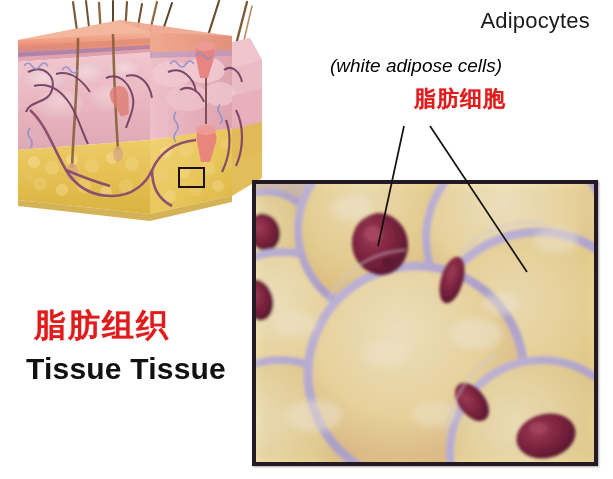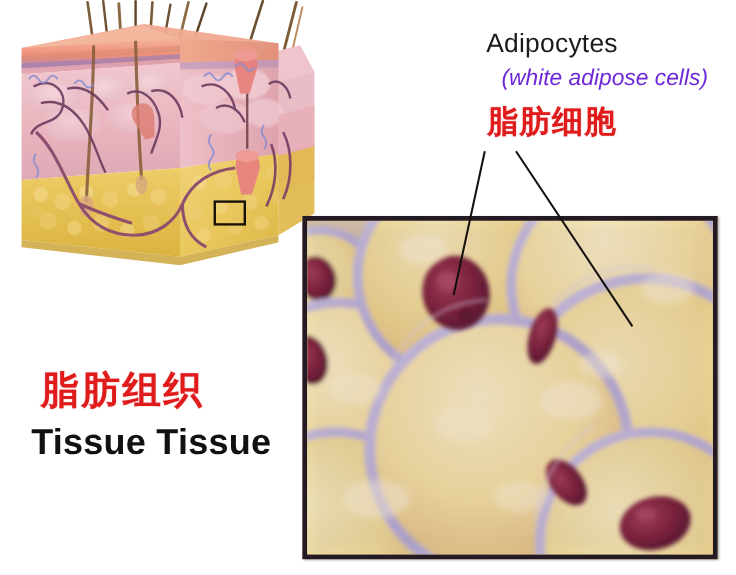--- a/index.html
+++ b/index.html
@@ -3,30 +3,30 @@
 <meta charset="utf-8">
 <style>
   html,body{margin:0;padding:0;background:#fff;}
   body{width:613px;height:479px;position:relative;overflow:hidden;
        font-family:"Liberation Sans",sans-serif;background:#ffffff;}
 
   #stage{position:absolute;left:0;top:0;width:613px;height:479px;background:#fff;}
 
   
   .txt-adipocytes{
-    position:absolute;left:330px;top:23px;width:260px;text-align:center;
+    position:absolute;left:330px;top:8px;width:260px;text-align:right;
     font-size:22px;color:#1b1b1b;letter-spacing:.2px;font-weight:400;
   }
   .txt-white-adipose{
-    position:absolute;left:330px;top:55px;width:260px;text-align:right;
-    font-size:19px;color:#6d28d9;font-style:italic;font-weight:400;letter-spacing:0px;
+    position:absolute;left:330px;top:55px;width:260px;text-align:left;
+    font-size:19px;color:#000000;font-style:italic;font-weight:400;letter-spacing:0px;
   }
   .txt-zhifangxibao{
     position:absolute;left:330px;top:84px;width:260px;text-align:center;
-    font-size:26px;color:#e01b1b;font-weight:700;letter-spacing:1px;
+    font-size:22px;color:#e01b1b;font-weight:700;letter-spacing:1px;
     text-shadow:0 0 1px rgba(224,27,27,.55);
   }
   .txt-zhifangzuzhi{
     position:absolute;left:0px;top:304px;width:204px;text-align:center;
     font-size:32px;color:#e01b1b;font-weight:700;letter-spacing:2px;
     text-shadow:0 0 1px rgba(224,27,27,.55);
   }
   .txt-adipose-tissue{
     position:absolute;left:0px;top:352px;width:252px;text-align:center;
     font-size:30px;color:#111;font-weight:700;letter-spacing:.2px;

